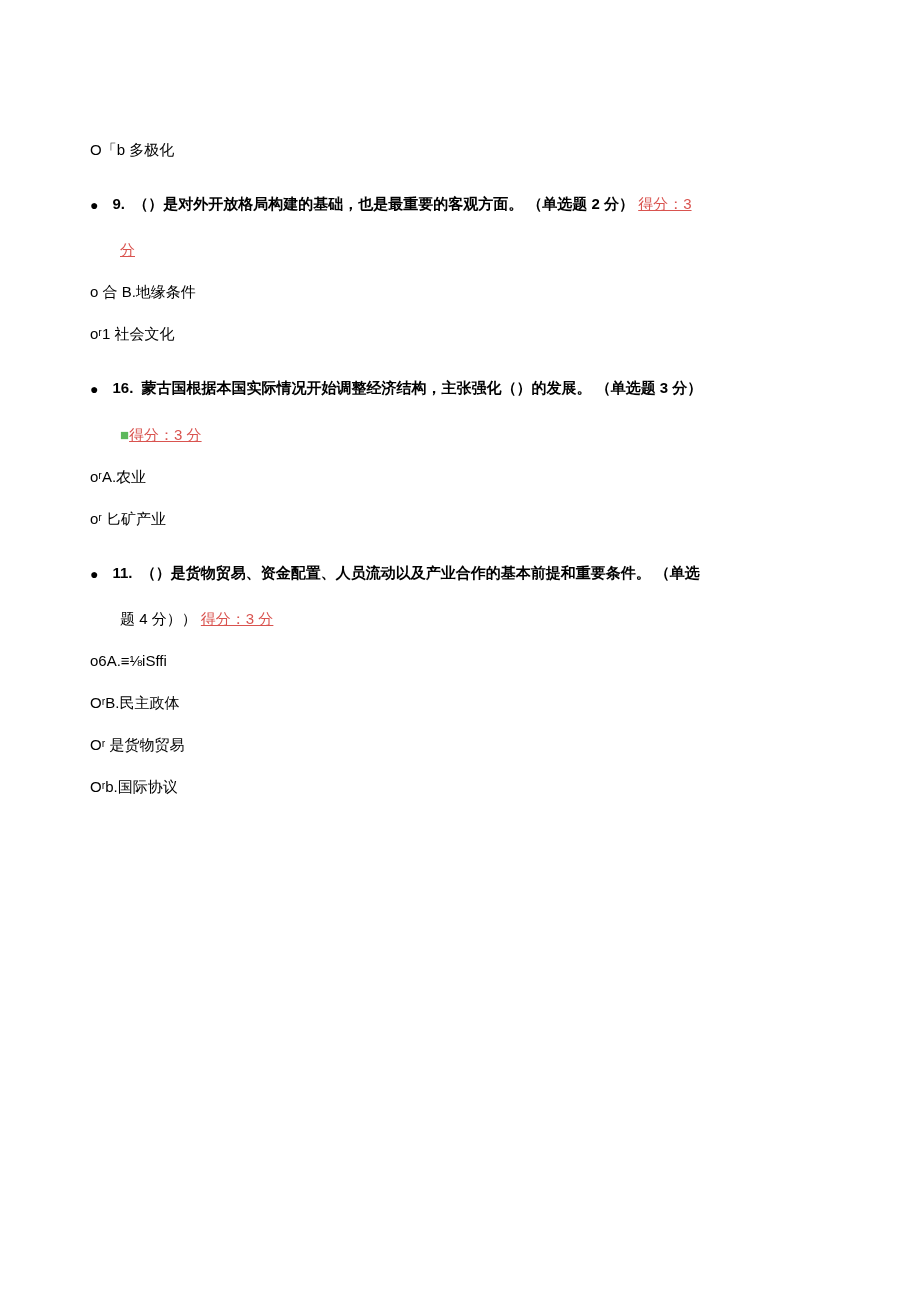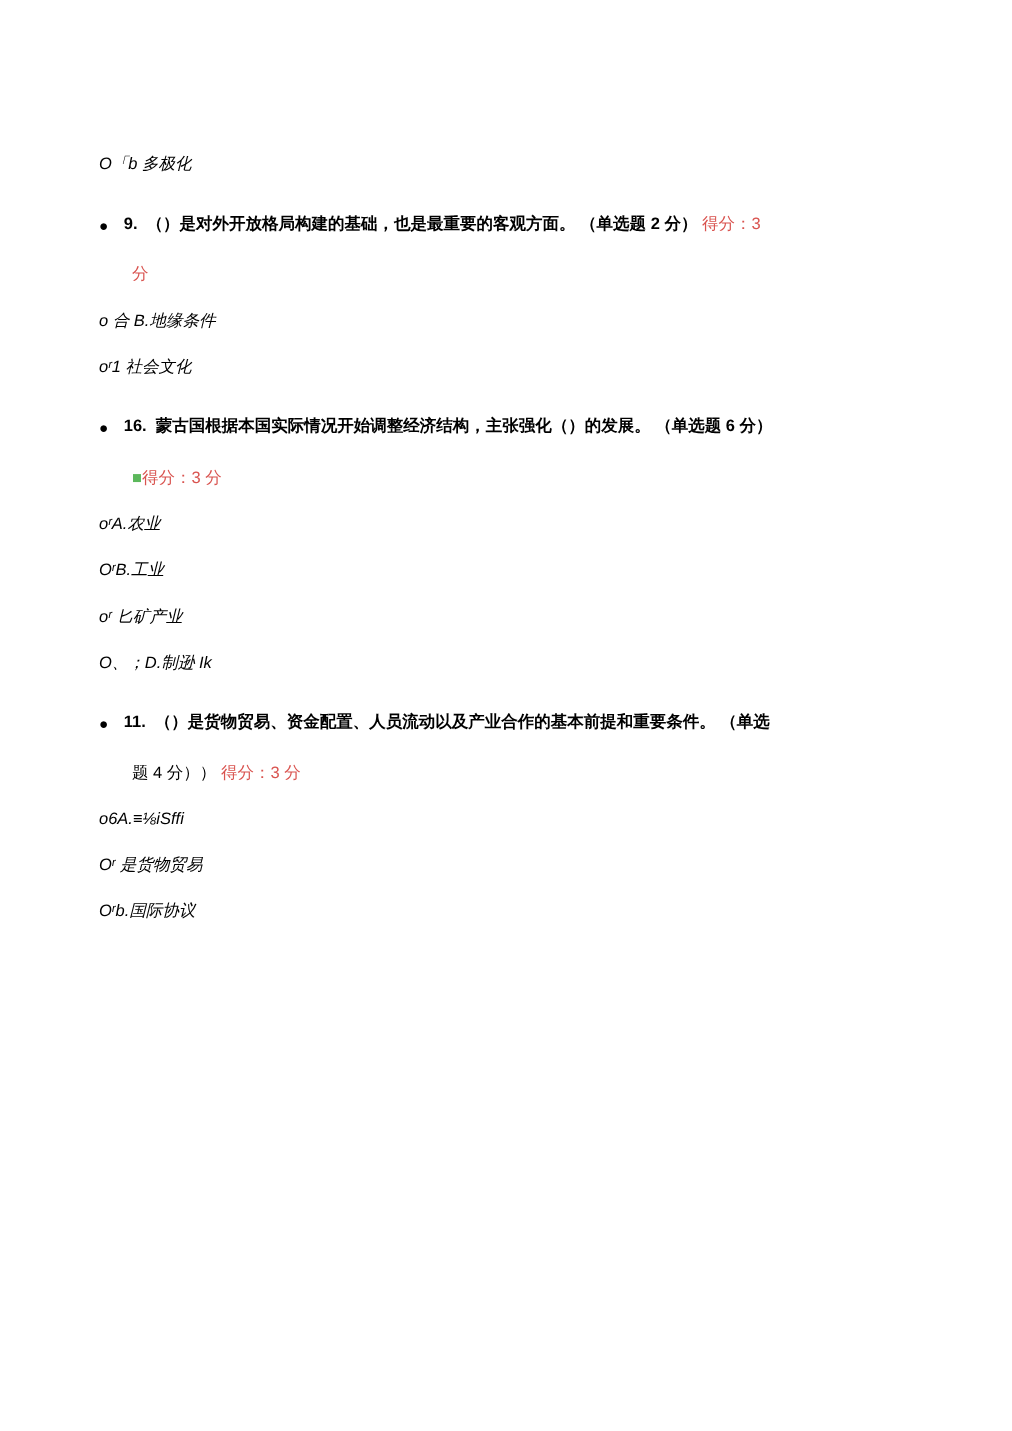--- a/index.html
+++ b/index.html
@@ -12,21 +12,20 @@
   .page {
     padding: 120px 90px 60px 90px;
     box-sizing: border-box;
     color: #000;
     font-size: 15px;
     line-height: 1.6;
   }
   .option {
     margin: 18px 0;
     font-size: 15px;
-    font-style: italic;
   }
   .q-wrap {
     margin: 30px 0 18px 0;
   }
   .q-line {
     display: flex;
     align-items: flex-start;
   }
   .bullet {
     font-size: 14px;
@@ -36,20 +35,21 @@
   .q-num {
     font-weight: bold;
     margin-right: 4px;
   }
   .q-text {
     font-weight: bold;
   }
   .score {
     color: #d9534f;
     font-weight: normal;
+    text-decoration: underline;
   }
   .score-green-mark {
     color: #5cb85c;
   }
   .indent-line {
     margin: 22px 0 18px 30px;
   }
 </style>
 </head>
 <body>
@@ -72,42 +72,41 @@
     </div>
   </div>
   <div class="option">o 合 B.地缘条件</div>
   <div class="option">oʳ1 社会文化</div>
 
   <div class="q-wrap">
     <div class="q-line">
       <span class="bullet">●</span>
       <div>
         <span class="q-num">16.</span>
-        <span class="q-text">蒙古国根据本国实际情况开始调整经济结构，主张强化（）的发展。 （单选题 6 分）</span>
+        <span class="q-text">蒙古国根据本国实际情况开始调整经济结构，主张强化（）的发展。 （单选题 3 分）</span>
       </div>
     </div>
     <div class="indent-line">
       <span class="score-green-mark">■</span><span class="score">得分：3 分</span>
     </div>
   </div>
   <div class="option">oʳA.农业</div>
-  <div class="option">OʳB.工业</div>
   <div class="option">oʳ 匕矿产业</div>
-  <div class="option">O、；D.制逊 Ik</div>
 
   <div class="q-wrap">
     <div class="q-line">
       <span class="bullet">●</span>
       <div>
         <span class="q-num">11.</span>
         <span class="q-text">（）是货物贸易、资金配置、人员流动以及产业合作的基本前提和重要条件。 （单选</span>
       </div>
     </div>
     <div class="indent-line">
       <span>题 4 分））</span>
       <span class="score">得分：3 分</span>
     </div>
   </div>
   <div class="option">o6A.≡⅛iSffi</div>
+  <div class="option">OʳB.民主政体</div>
   <div class="option">Oʳ 是货物贸易</div>
   <div class="option">Oʳb.国际协议</div>
 
 </div>
 
 </body></html>

